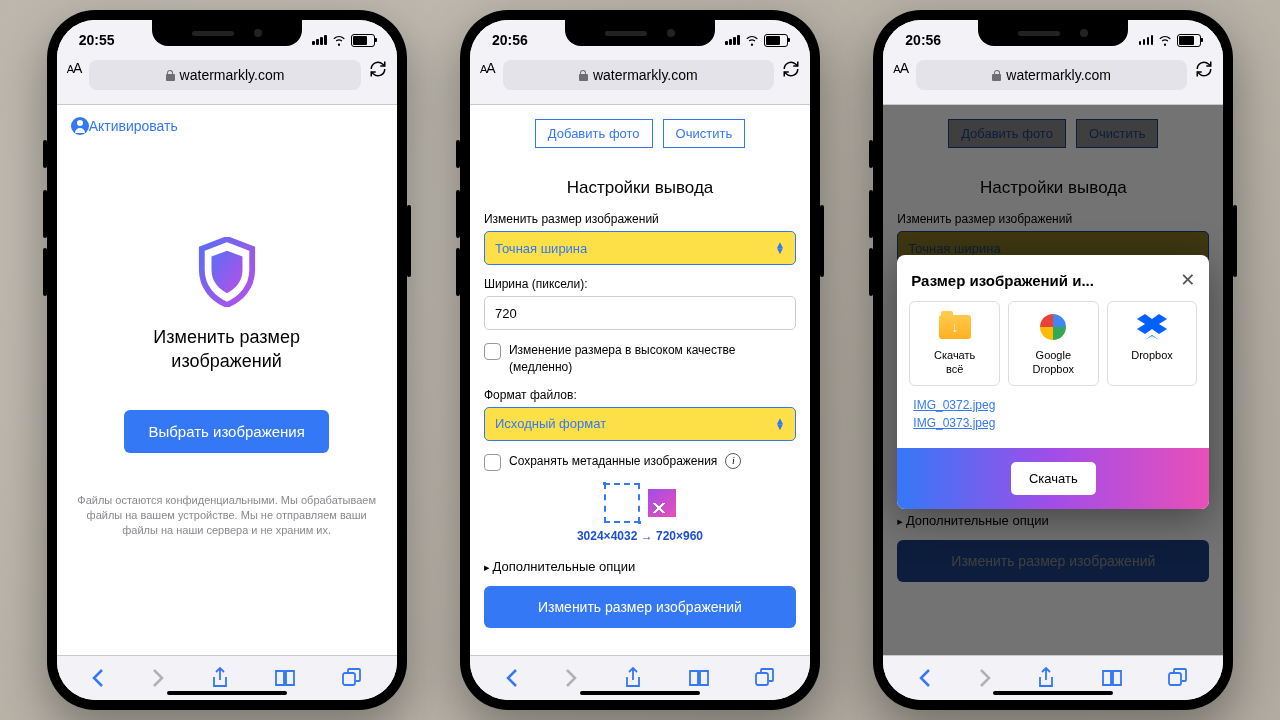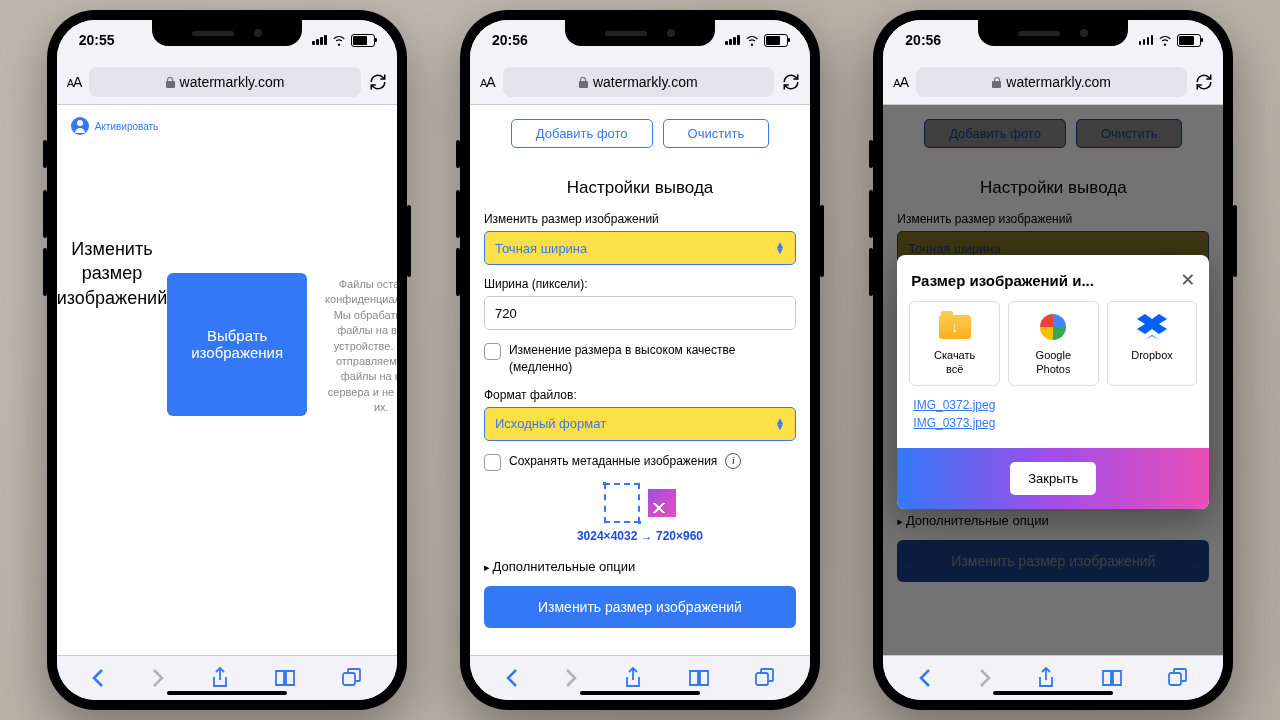--- a/index.html
+++ b/index.html
@@ -9,47 +9,47 @@
 .sb-l1{left:-4px;top:130px;width:4px;height:28px}
 .sb-l2{left:-4px;top:180px;width:4px;height:48px}
 .sb-l3{left:-4px;top:238px;width:4px;height:48px}
 .sb-r1{right:-4px;top:195px;width:4px;height:72px}
 .screen{width:100%;height:100%;background:#fff;border-radius:38px;overflow:hidden;position:relative;display:flex;flex-direction:column}
 .notch{position:absolute;top:0;left:50%;transform:translateX(-50%);width:150px;height:26px;background:#000;border-radius:0 0 16px 16px;z-index:10;display:flex;align-items:center;justify-content:center;gap:20px}
 .notch::before{content:"";width:42px;height:5px;background:#222;border-radius:3px}
 .notch::after{content:"";width:8px;height:8px;background:#222;border-radius:50%}
 .status-bar{height:40px;display:flex;align-items:center;justify-content:space-between;padding:0 22px;font-size:14px;font-weight:600;color:#000;background:#f3f2f6}
 .status-right{display:flex;align-items:center;gap:5px}
-.addr-bar{height:44px;background:#f3f2f6;border-bottom:1px solid #c7c7cc;display:flex;align-items:center;padding:0 10px;gap:8px}
+.addr-bar{height:44px;background:#f3f2f6;border-bottom:1px solid #c7c7cc;display:flex;padding:0 10px;gap:8px}
 .aa{font-size:14px;color:#000;letter-spacing:-1px}
 .aa span:first-child{font-size:11px}
 .addr-field{flex:1;height:30px;background:#e4e3e9;border-radius:8px;display:flex;align-items:center;justify-content:center;gap:5px;font-size:14px;color:#000}
 .lock{width:9px;height:11px;position:relative}
 .lock::before{content:"";position:absolute;bottom:0;width:9px;height:7px;background:#6d6d72;border-radius:1px}
 .lock::after{content:"";position:absolute;top:0;left:1.5px;width:4px;height:5px;border:1px solid #6d6d72;border-bottom:none;border-radius:3px 3px 0 0}
 .reload{width:18px;height:18px;color:#000}
 .content{flex:1;overflow:hidden;position:relative;background:#fff}
 .bottom-bar{height:44px;background:#f3f2f6;border-top:1px solid #c7c7cc;display:flex;align-items:center;justify-content:space-around;padding:0 12px}
 .bb-icon{color:#3478f6;display:flex;align-items:center;justify-content:center}
 .bb-icon.dis{color:#b0b0b5}
 .home-ind{position:absolute;bottom:5px;left:50%;transform:translateX(-50%);width:120px;height:4px;background:#000;border-radius:3px;z-index:5}
 
-.activate{display:flex;align-items:center;gap:6px;color:#3478f6;font-size:10px;padding:12px 14px}
+.activate{display:flex;align-items:center;color:#3478f6;font-size:14px;padding:12px 14px}
 .activate-icon{width:18px;height:18px;background:#3478f6;border-radius:50%;position:relative}
 .activate-icon::before{content:"";position:absolute;top:3px;left:50%;transform:translateX(-50%);width:6px;height:6px;background:#fff;border-radius:50%}
 .activate-icon::after{content:"";position:absolute;bottom:2px;left:50%;transform:translateX(-50%);width:10px;height:5px;background:#fff;border-radius:5px 5px 0 0}
-.p1-main{display:flex;flex-direction:row;padding-top:90px}
+.p1-main{display:flex;flex-direction:column;align-items:center;padding-top:90px}
 .shield{width:62px;height:70px;position:relative;margin-bottom:18px}
 .shield svg{width:100%;height:100%}
 .p1-title{font-size:18px;color:#000;text-align:center;line-height:1.35}
 .p1-btn{margin-top:36px;background:#3478f6;color:#fff;border:none;border-radius:6px;padding:13px 24px;font-size:15px;cursor:pointer}
 .p1-disc{margin-top:40px;font-size:11px;color:#8a8a8e;text-align:center;padding:0 18px;line-height:1.4}
 
 .p2-top{display:flex;justify-content:center;gap:10px;padding:14px 0 8px}
-.btn-outline{border:1px solid #3478f6;color:#3478f6;background:#fff;border-radius:5px;padding:6px 24px;font-size:13px;cursor:pointer}
+.btn-outline{border:1px solid #3478f6;color:#3478f6;background:#fff;border-radius:0;padding:6px 12px;font-size:13px;cursor:pointer}
 .p2-body{padding:0 14px}
 .p2-h{font-size:17px;font-weight:400;text-align:center;margin:22px 0 14px}
 .lbl{font-size:12px;color:#000;margin-bottom:5px}
 .sel{width:100%;height:34px;border:1px solid #3478f6;border-radius:5px;background:#fde047;display:flex;align-items:center;justify-content:space-between;padding:14px 10px;box-sizing:border-box;color:#3478f6;font-size:13px;margin-bottom:12px;cursor:pointer}
 .sel-arrows{color:#3478f6;font-size:10px;line-height:.6}
 .inp{width:100%;height:34px;border:1px solid #ccc;border-radius:5px;padding:0 10px;box-sizing:border-box;font-size:13px;margin-bottom:12px}
 .chk-row{display:flex;align-items:flex-start;gap:8px;font-size:12px;margin-bottom:12px;line-height:1.4}
 .chk{width:15px;height:15px;border:1px solid #999;border-radius:4px;flex-shrink:0;margin-top:1px}
 .info-i{width:14px;height:14px;border:1px solid #555;border-radius:50%;display:flex;align-items:center;justify-content:center;font-size:10px;font-style:italic;font-family:serif}
 .preview{display:flex;justify-content:center;align-items:center;gap:8px;margin:10px 0 6px}
@@ -383,37 +383,37 @@
           </div>
           <div class="mcard">
             <div class="mcard-ic">
                   <div class="gp-ic">
                     <span class="r"></span>
                     <span class="b"></span>
                     <span class="g"></span>
                     <span class="y"></span>
                   </div>
                 </div>
-            <div>Google Photos</div>
+            <div>Google Dropbox</div>
           </div>
           <div class="mcard">
             <div class="mcard-ic">
                   <svg class="db-ic" viewBox="0 0 30 26" fill="currentColor">
                     <path d="M8 0L0 5l8 5L0 15l8 5 7-5 7 5 8-5-8-5 8-5-8-5-7 5zM15 21l-7 5 7-4 7 4z"></path>
                   </svg>
                 </div>
             <div>Dropbox</div>
           </div>
         </div>
         <div class="flist">
           <a>IMG_0372.jpeg</a>
           <a>IMG_0373.jpeg</a>
         </div>
         <div class="modal-foot">
-          <button class="modal-close">Закрыть</button>
+          <button class="modal-close">Скачать</button>
         </div>
       </div>
     </div>
     <div class="bottom-bar">
       <span class="bb-icon">
             <svg width="14" height="20" viewBox="0 0 14 20" fill="none" stroke="currentColor" stroke-width="2.5">
               <path d="M11 2 L3 10 L11 18"></path>
             </svg>
           </span>
       <span class="bb-icon dis">

